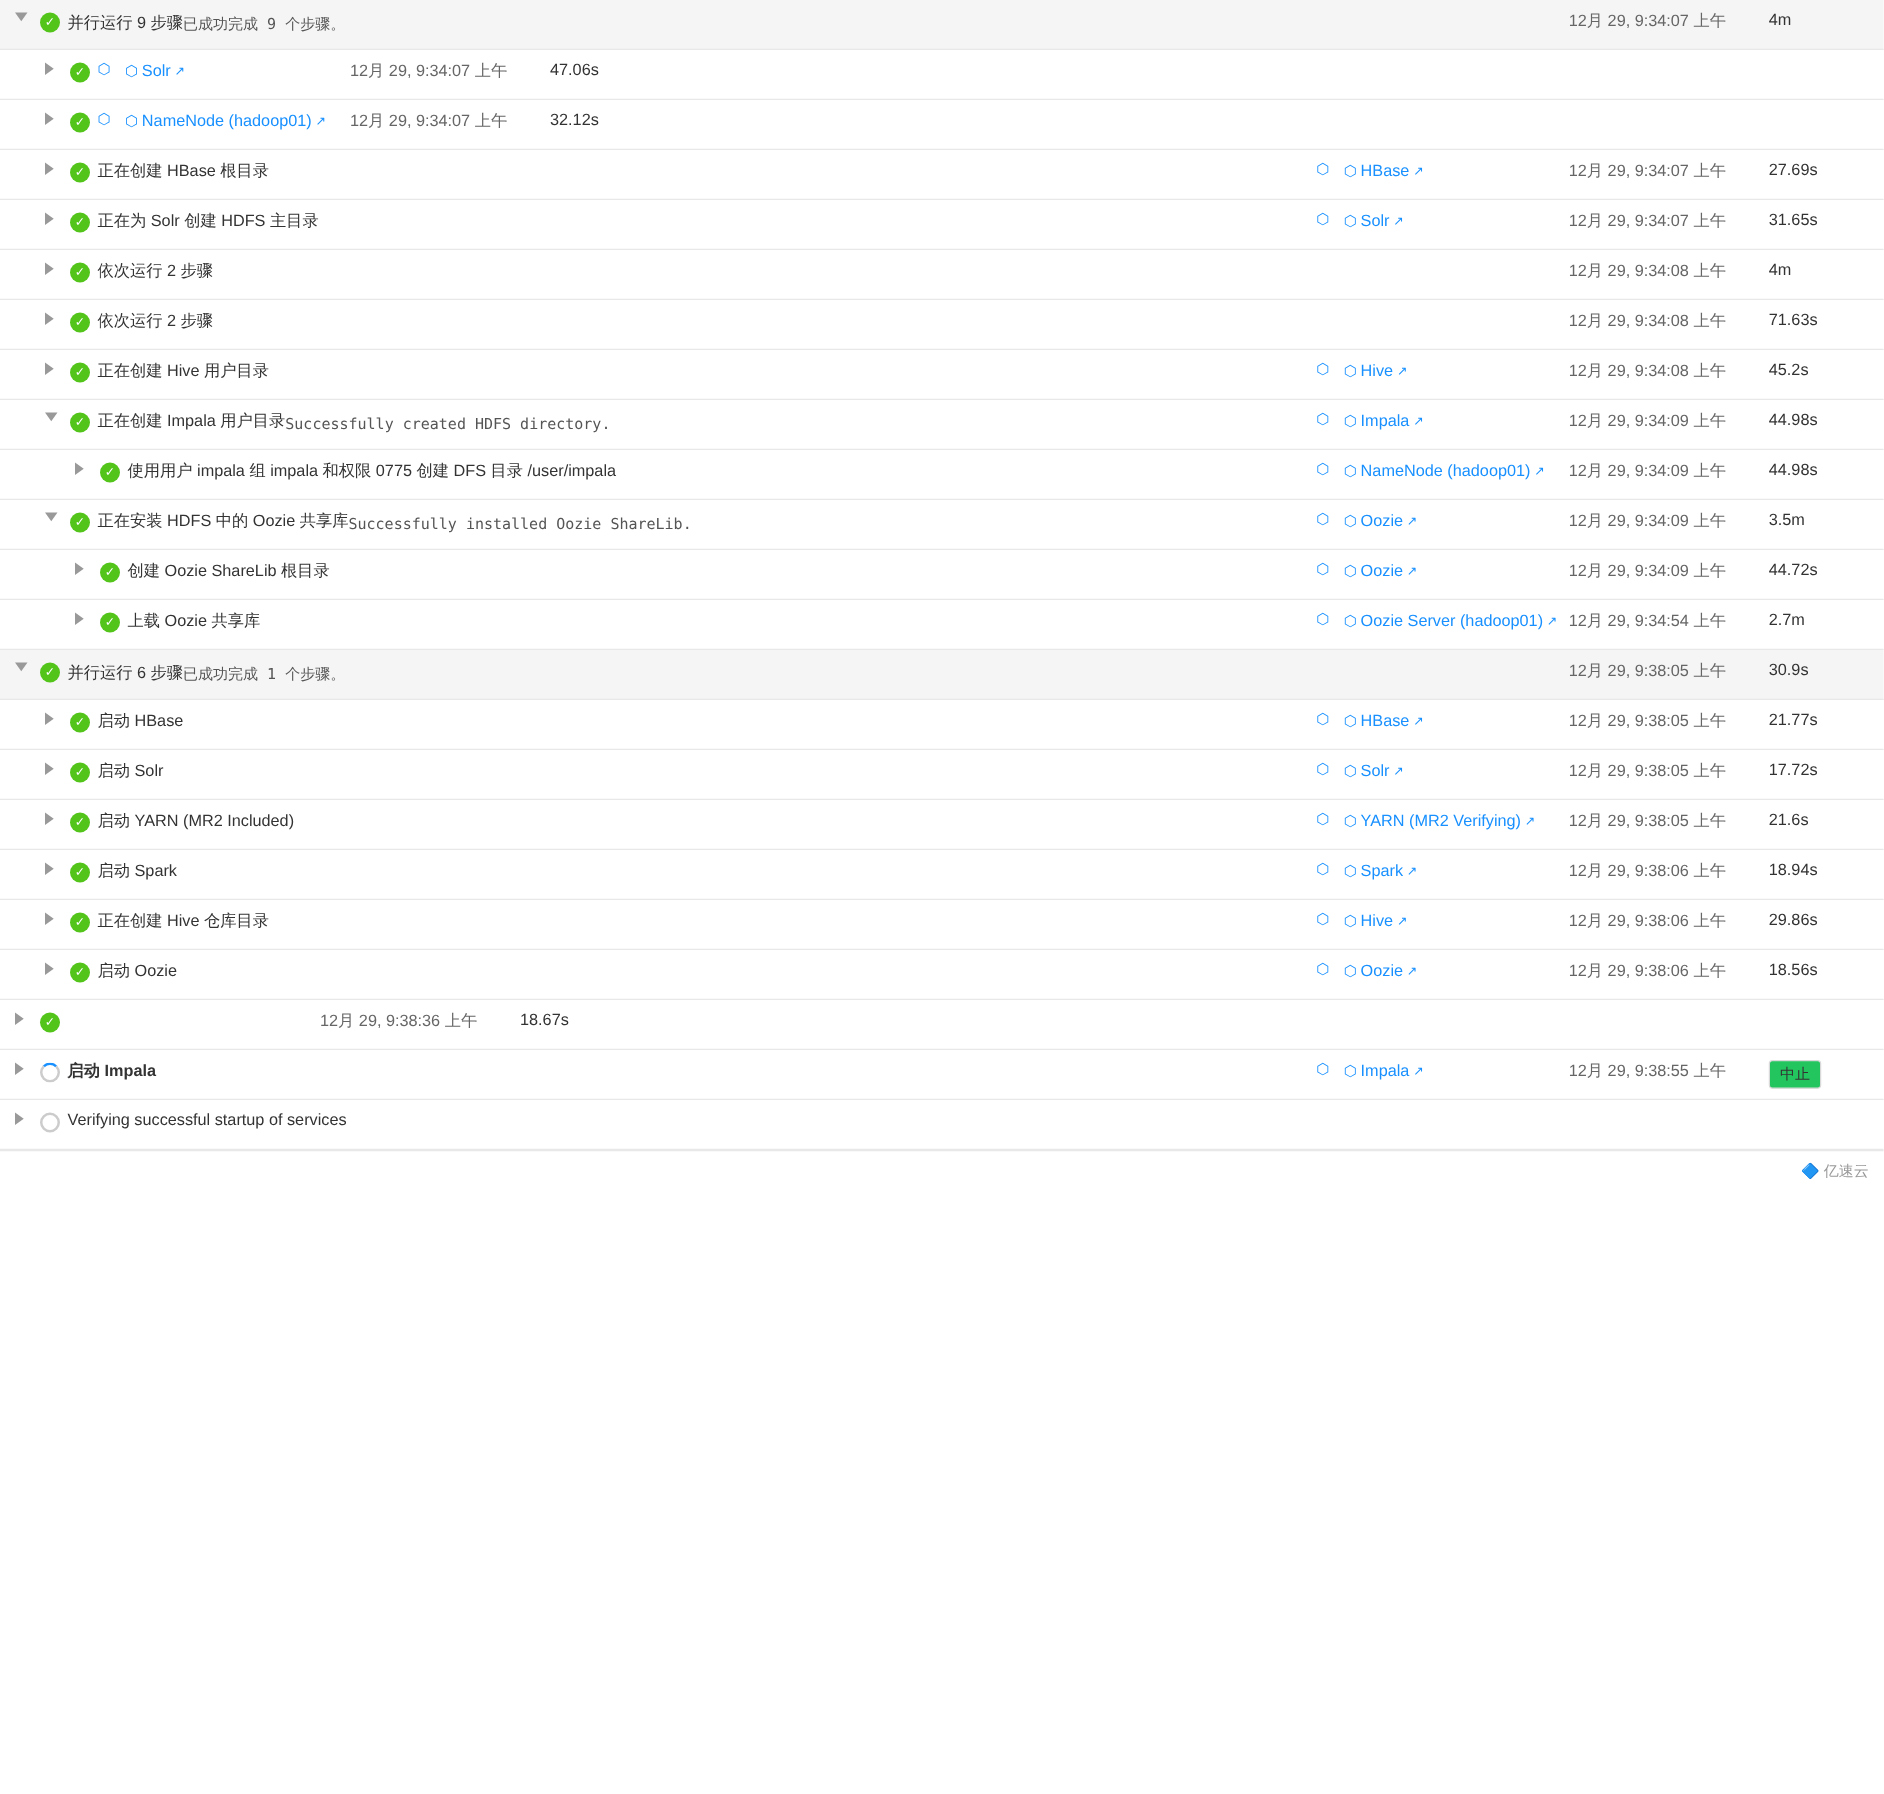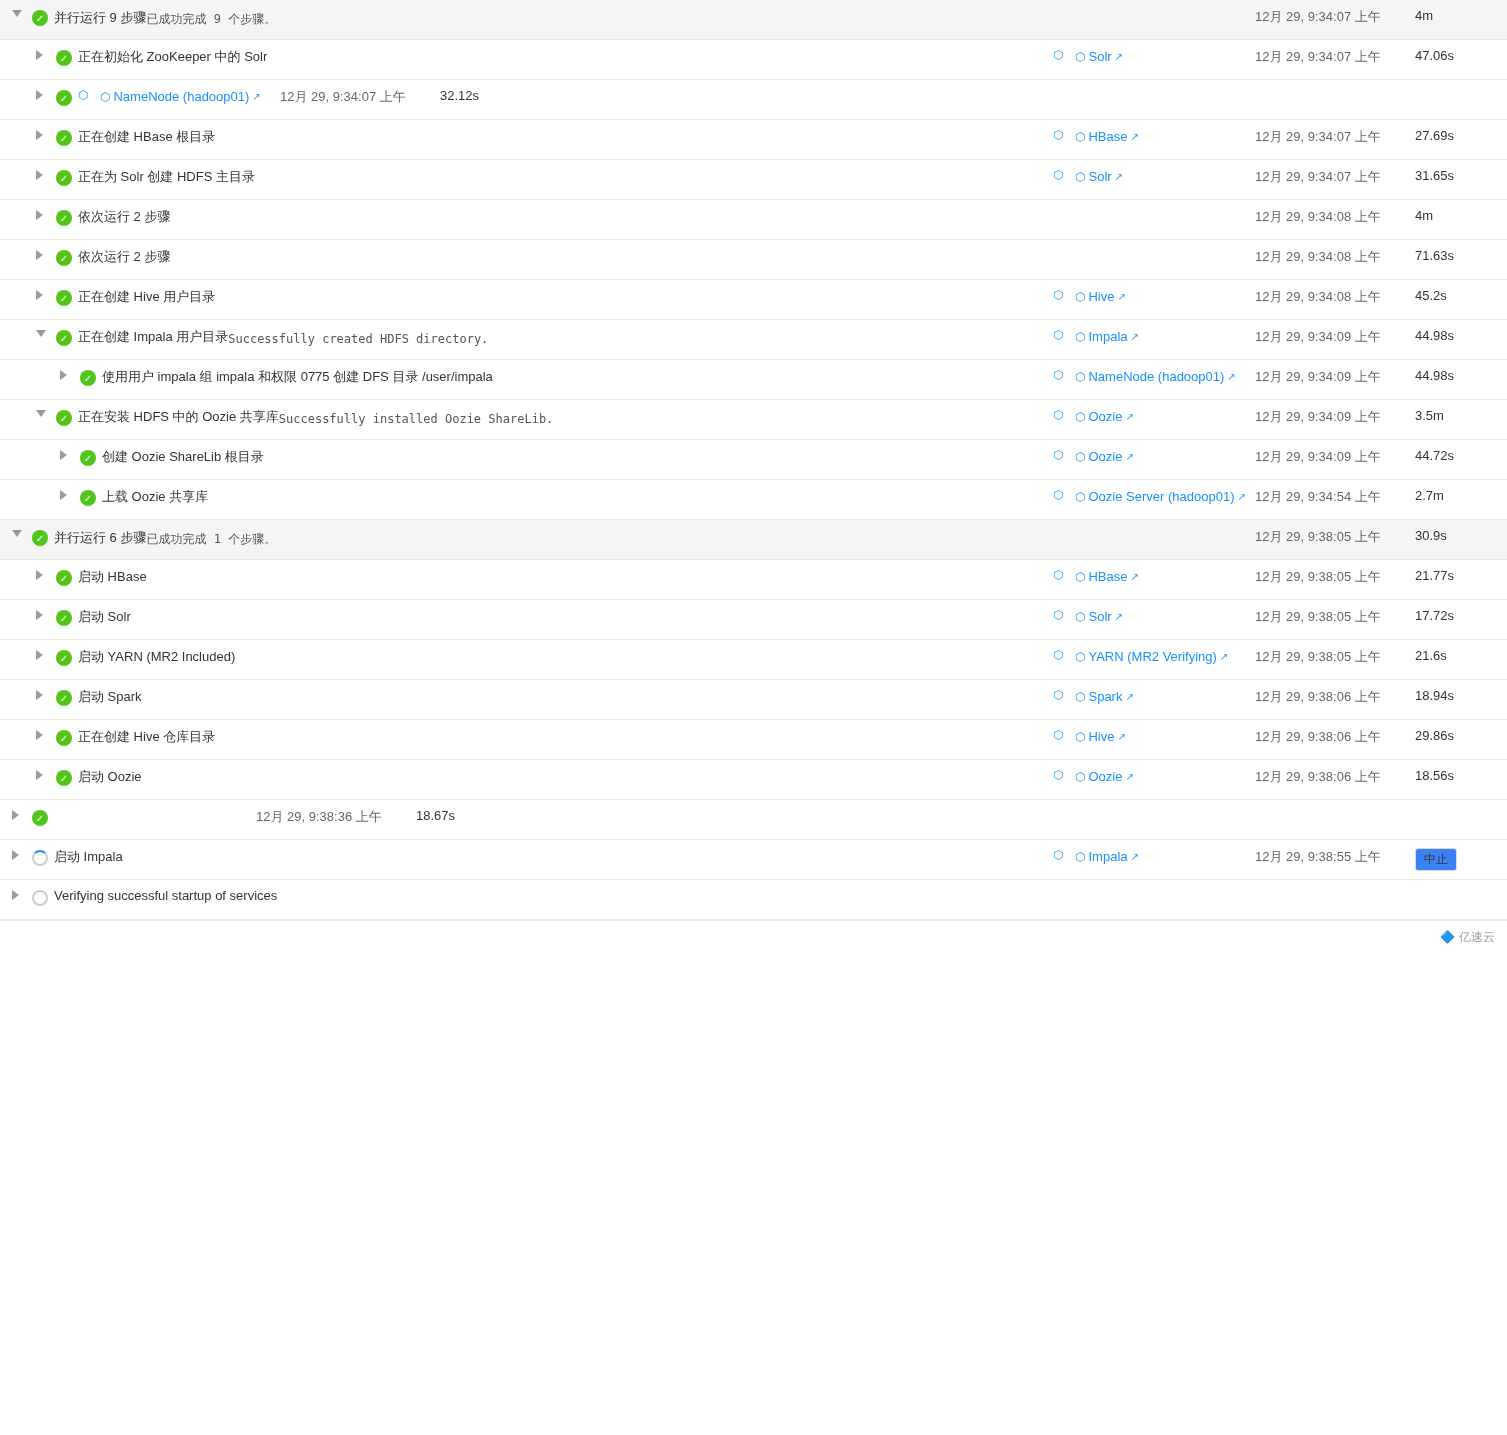--- a/index.html
+++ b/index.html
@@ -128,21 +128,21 @@
       align-items: center;
       gap: 3px;
     }
     .parallel-header {
       background: #f5f5f5;
     }
     .parallel-header .desc-main {
       font-weight: 500;
     }
     .stop-btn {
-      background: #3b82f6;
+      background: #22c55e;
       border: 1px solid #d9d9d9;
       border-radius: 3px;
       padding: 2px 8px;
       font-size: 12px;
       cursor: pointer;
       color: #333;
     }
     .logo-area {
       display: flex;
       justify-content: flex-end;
@@ -184,25 +184,20 @@
 
     </div>
   </div>
       <div class="row indent1">
     <div class="expand-col">
       <span class="chevron-right"></span>
     </div>
     <div class="status-col">
       <span class="checkmark">✓</span>
     </div>
-    <div class="desc-col">
-      <div class="desc-main">
-        <span>正在初始化 ZooKeeper 中的 Solr</span>
-      </div>
-    </div>
     <div class="link-col">
       <span style="color:#1890ff;font-size:12px;">⬡</span>
     </div>
     <div class="service-col">
       <span class="service-link">
     <span style="font-size:12px;color:#1890ff;">⬡</span>
     <span style="color:#1890ff;">Solr</span>
     <span style="color:#1890ff;font-size:10px;">↗</span>
   </span>
     </div>
@@ -765,21 +760,21 @@
   </div>
       <div class="row">
     <div class="expand-col">
       <span class="chevron-right"></span>
     </div>
     <div class="status-col">
       <span class="status-running"></span>
     </div>
     <div class="desc-col">
       <div class="desc-main">
-        <span style="font-weight:400;">启动 Impala</span>
+        <span style="font-weight:700;">启动 Impala</span>
       </div>
     </div>
     <div class="link-col">
       <span style="color:#1890ff;font-size:12px;">⬡</span>
     </div>
     <div class="service-col">
       <span class="service-link">
     <span style="font-size:12px;color:#1890ff;">⬡</span>
     <span style="color:#1890ff;">Impala</span>
     <span style="color:#1890ff;font-size:10px;">↗</span>

